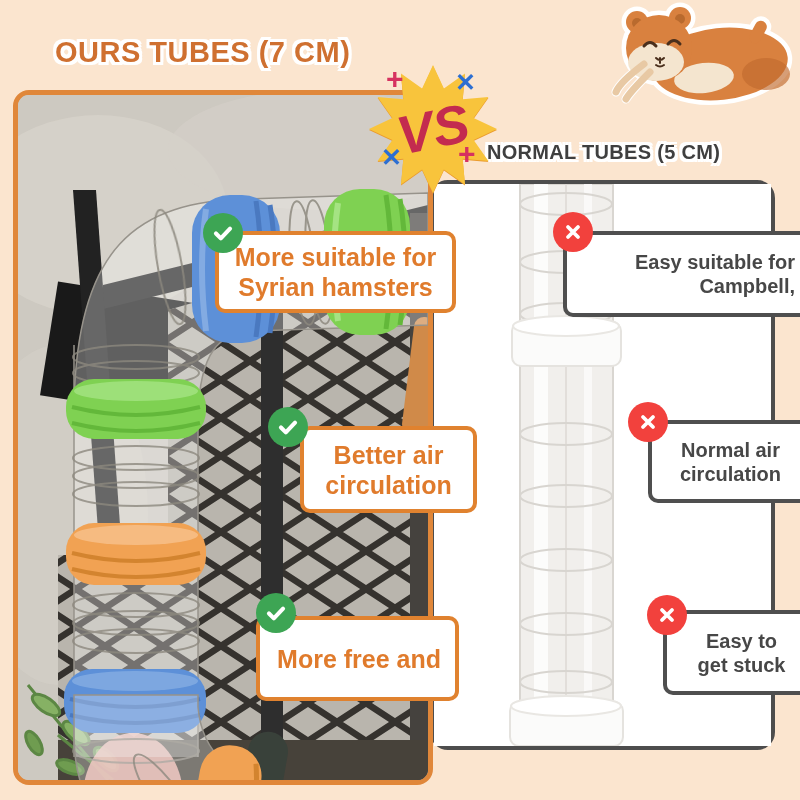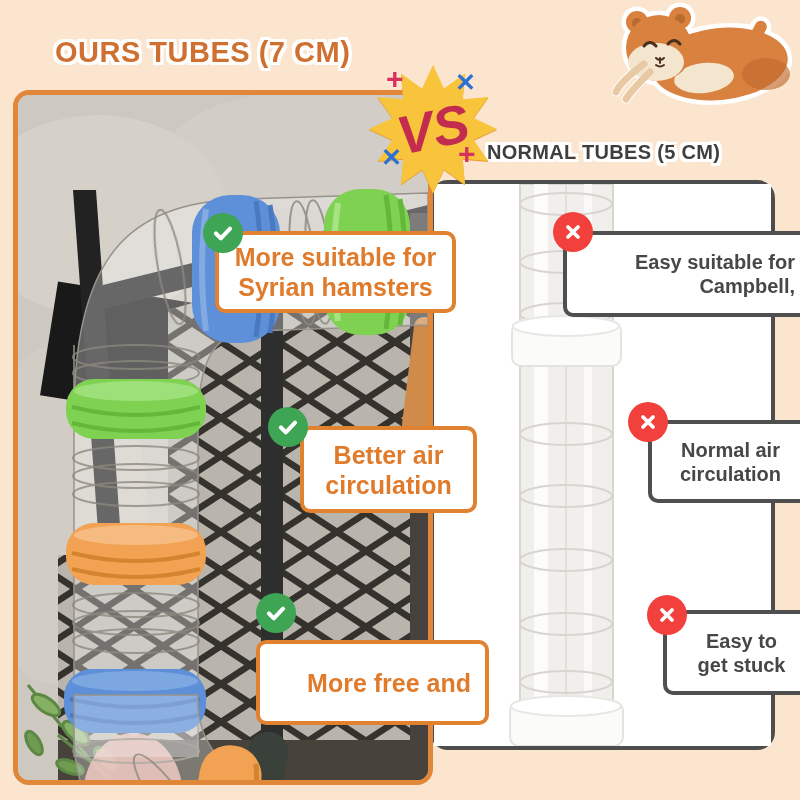--- a/index.html
+++ b/index.html
@@ -184,21 +184,21 @@
   <div class="callout ours align-center" style="left:280px;top:426px;width:177px;height:87px;margin-left:20px;">
     <span>Better air</span>
     <span>circulation</span>
   </div>
   <div class="badge check" style="left:268px;top:407px;">
     <svg viewBox="0 0 24 24" width="26" height="26">
         <path d="M5.5 12.5 L10 17 L18.5 8" stroke="#fff" stroke-width="3.8" fill="none" stroke-linecap="round" stroke-linejoin="round"></path>
       </svg>
   </div>
 
-  <div class="callout ours align-right" style="left:256px;top:640px;width:233px;height:85px;">
+  <div class="callout ours align-right" style="left:256px;top:616px;width:203px;height:85px;">
     <span>More free and</span>
   </div>
   <div class="badge check" style="left:256px;top:593px;">
     <svg viewBox="0 0 24 24" width="26" height="26">
         <path d="M5.5 12.5 L10 17 L18.5 8" stroke="#fff" stroke-width="3.8" fill="none" stroke-linecap="round" stroke-linejoin="round"></path>
       </svg>
   </div>
 
   <div class="callout normal align-right" style="left:563px;top:231px;width:250px;height:86px;">
     <span>Easy suitable for</span>

